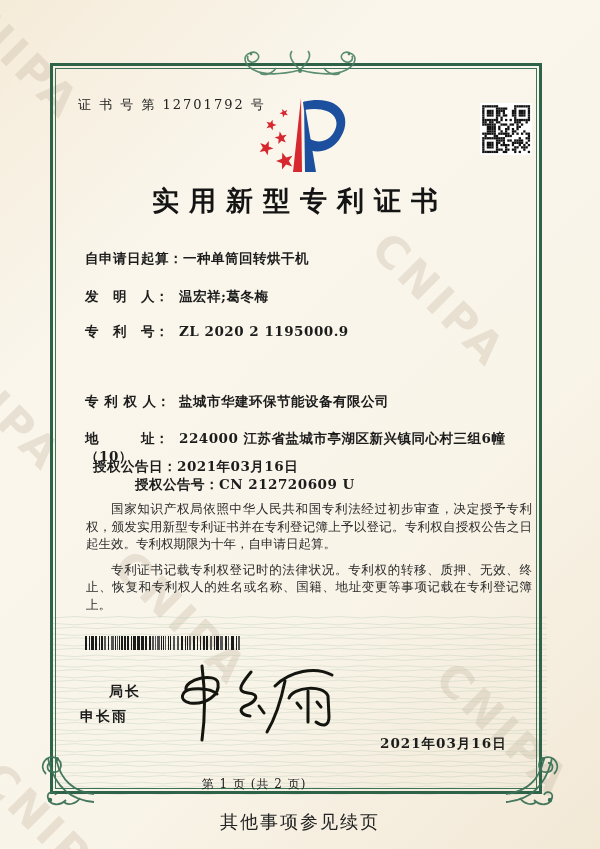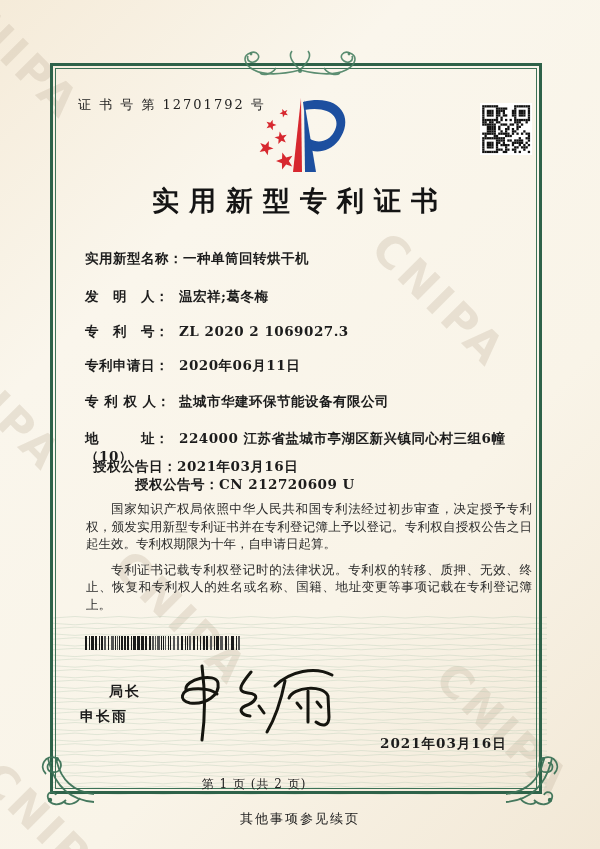--- a/index.html
+++ b/index.html
@@ -29,21 +29,21 @@
   .paragraphs{left:78px;top:492px;width:462px;font-size:12.5px;line-height:17.5px;
               color:#2a2a2a;text-align:justify;}
   .paragraphs p{margin:8px;text-indent:2em;font-style:oblique 6deg;}
   .guilloche{left:53px;top:616px;width:494px;height:181px;pointer-events:none;}
   .barcode{left:85px;top:636px;}
   .signer-title{left:86px;top:683px;font-size:14px;font-weight:600;color:#1c1c1c;letter-spacing:2px;margin-left:23px;}
   .signer-name{left:80px;top:708px;font-size:14px;font-weight:600;color:#1c1c1c;letter-spacing:2px;}
   .signature{left:172px;top:650px;}
   .issue-date{left:380px;top:735px;font-size:13.5px;font-weight:600;color:#1c1c1c;letter-spacing:1px;}
   .page-info{left:0;top:776px;width:508px;text-align:center;font-size:12px;color:#222;letter-spacing:1px;}
-  .cont-note{left:0;top:810px;width:600px;text-align:center;font-size:13px;color:#222;letter-spacing:2px;}
+  .cont-note{left:0;top:810px;width:600px;text-align:center;font-size:18px;color:#222;letter-spacing:2px;}
   .logo{left:242px;top:90px;}
   .qr{left:480px;top:103px;}
   .ornament-top{left:218px;top:44px;}
   .corner{width:62px;height:62px;}
   .corner-left{left:36px;top:748px;}
   .corner-right{left:502px;top:748px;transform:scaleX(-1);}
 </style>
 </head>
 <body>
 
@@ -391,30 +391,27 @@
       <rect x="22.72" y="47.80" width="2.28" height="2.28" fill="#111"></rect>
       <rect x="25.00" y="47.80" width="2.28" height="2.28" fill="#111"></rect>
       <rect x="34.12" y="47.80" width="2.28" height="2.28" fill="#111"></rect>
       <rect x="38.68" y="47.80" width="2.28" height="2.28" fill="#111"></rect>
       <rect x="47.80" y="47.80" width="2.28" height="2.28" fill="#111"></rect>
     </svg>
 
   <div class="abs title">实用新型专利证书</div>
 
   <div class="abs field-row" style="top:250px;">
-    <span class="row-label">实用新型名称：</span><span class="row-value">一种单筒回转烘干机</span>
+    <span class="row-label">自申请日起算：</span><span class="row-value">一种单筒回转烘干机</span>
   </div>
   <div class="abs field-row" style="top:288px;">
     <span class="row-label">发　明　人：</span><span class="row-value">温宏祥;葛冬梅</span>
   </div>
   <div class="abs field-row" style="top:323px;">
-    <span class="row-label">专　利　号：</span><span class="row-value">ZL 2020 2 1069027.3</span>
-  </div>
-  <div class="abs field-row" style="top:357px;">
-    <span class="row-label">专利申请日：</span><span class="row-value">2020年06月11日</span>
+    <span class="row-label">专　利　号：</span><span class="row-value">ZL 2020 2 1195000.9</span>
   </div>
   <div class="abs field-row" style="top:393px;">
     <span class="row-label">专 利 权 人：</span><span class="row-value">盐城市华建环保节能设备有限公司</span>
   </div>
   <div class="abs field-row" style="top:430px;">
     <span class="row-label">地　　　址：</span><span class="row-value">224000 江苏省盐城市亭湖区新兴镇同心村三组6幢（10）</span>
   </div>
 
   <div class="abs field-row" style="top:458px;margin-left:8px;">
     <span class="grant-part"><span class="row-label" style="min-width:0;">授权公告日：</span><span class="row-value">2021年03月16日</span></span>

